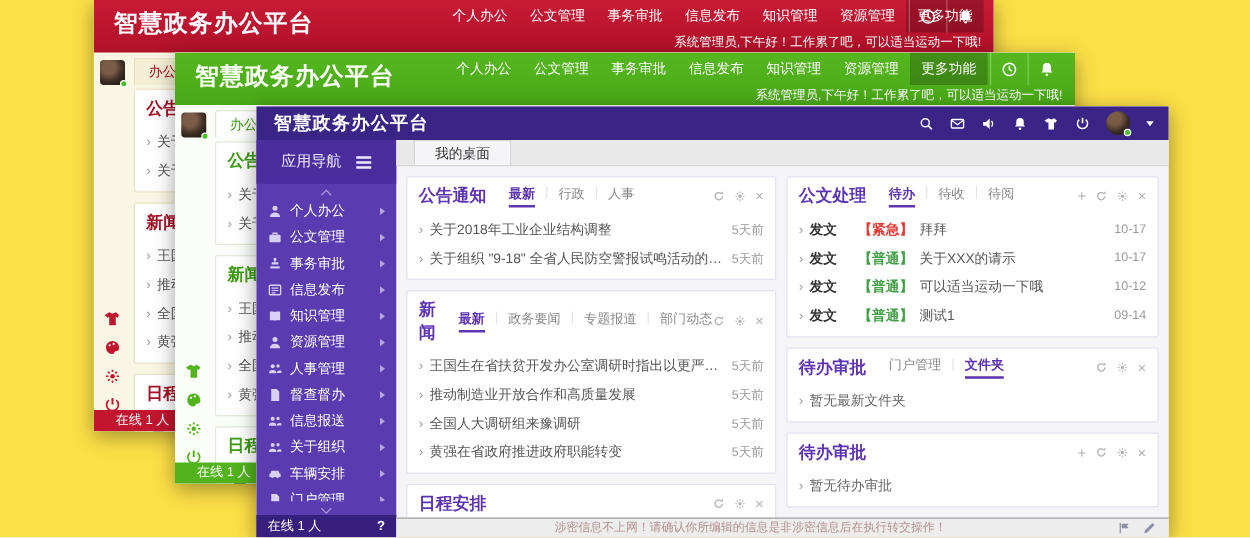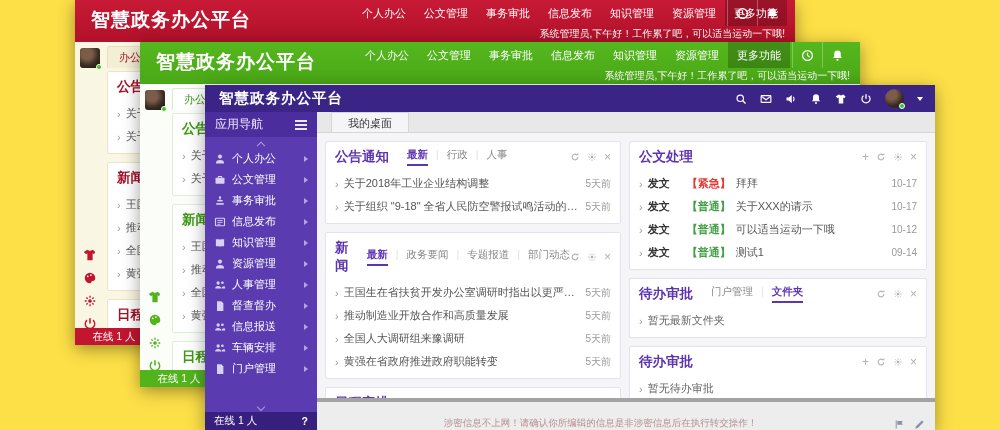--- a/index.html
+++ b/index.html
@@ -85,22 +85,22 @@
   .phicons { margin-left:auto; display:flex; align-items:center; gap:13px; padding-right:12px; }
   .phicons svg { width:12px; height:12px; fill:#fff; stroke:#fff; cursor:pointer; }
   .pavatar { width:19px; height:19px; border-radius:50%; position:relative; cursor:pointer; flex:none;
              background:radial-gradient(circle at 35% 30%, #7a5c48 0 28%, #3a2c22 60%, #191512 100%); }
   .pavatar .dot { position:absolute; right:-1px; bottom:-1px; width:6px; height:6px; border-radius:50%;
                   background:#43c322; border:1px solid #fff; }
   .caret-down { width:0; height:0; border-left:3.5px solid transparent; border-right:3.5px solid transparent;
                 border-top:4px solid #fff; cursor:pointer; }
   .pbody { display:flex; height:318px; }
   .sidebar { width:112px; background:#5a3bb0; display:flex; flex-direction:column; flex:none; }
-  .sb-head { height:25px; background:#4b2d9e; display:flex; align-items:center; justify-content:space-between;
-             padding:0 10px; color:#ece7fb; font-size:12px; flex:none; }
+  .sb-head { height:35px; background:#4b2d9e; display:flex; align-items:center; justify-content:space-between;
+             padding:0 20px; color:#ece7fb; font-size:12px; flex:none; }
   .burger { width:12px; height:2px; background:#ece7fb; box-shadow:0 -4px 0 #ece7fb, 0 4px 0 #ece7fb; cursor:pointer; }
   .sb-chev { height:11px; display:flex; align-items:center; justify-content:center; cursor:pointer; flex:none; }
   .chev { width:6px; height:6px; border-right:1.5px solid rgba(255,255,255,.5); border-bottom:1.5px solid rgba(255,255,255,.5); }
   .chev.up { transform:rotate(-135deg) translate(-2px,-2px); }
   .chev.down { transform:rotate(45deg); }
   .menu { flex:1; overflow:hidden; }
   .mi { display:flex; align-items:center; height:21px; padding:0 9px; gap:6px; color:#fff; font-size:11px; cursor:pointer; }
   .mico { width:12px; height:12px; flex:none; display:flex; }
   .mico svg { width:12px; height:12px; fill:#d9d0f5; stroke:#d9d0f5; }
   .mlabel { white-space:nowrap; }
@@ -109,21 +109,21 @@
   .sb-foot { height:18px; background:#371f7e; color:#fff; display:flex; align-items:center;
              justify-content:space-between; padding:0 9px; font-size:10.5px; flex:none; }
   .sb-help { font-weight:bold; cursor:pointer; }
   .pmain { flex:1; display:flex; flex-direction:column; min-width:0; }
   .tabbar { height:21px; background:#e8e8e8; border-bottom:1px solid #d6d6d6; display:flex; align-items:flex-end; flex:none; }
   .ptab-top { margin-left:14px; padding:0 16px; height:20px; line-height:20px; font-size:11px; color:#333;
               background:#f5f5f8; border:1px solid #d6d6d6; border-bottom:none; cursor:pointer; }
   .content { flex:1; display:flex; gap:8px; padding:8px; overflow:hidden; }
   .ccol-l { width:296px; flex:none; }
   .ccol-r { flex:1; min-width:0; }
-  .statusbar { height:32px; background:#ededed; border-top:4px solid #a3a3a3; display:flex; align-items:flex-end; flex:none; }
+  .statusbar { height:16px; background:#ededed; border-top:1px solid #a3a3a3; display:flex; align-items:center; flex:none; }
   .warn { flex:1; text-align:center; font-size:9.5px; color:#b59090; white-space:nowrap; overflow:hidden; }
   .sbicons { display:flex; gap:9px; padding:0 10px; }
   .sbicons svg { width:11px; height:11px; fill:#8b90a8; stroke:#8b90a8; cursor:pointer; }
 
   svg.defs { position:absolute; width:0; height:0; }
 </style>
 </head>
 <body>
 
 <svg class="defs" aria-hidden="true">
@@ -640,24 +640,33 @@
               <span class="mlabel">信息报送</span>
               <span class="mcaret"></span>
             </div>
 
             <div class="mi">
               <span class="mico">
                 <svg>
                   <use href="#i-users"></use>
                 </svg>
               </span>
+              <span class="mlabel">关于组织</span>
+              <span class="mcaret"></span>
+            </div>
+
+            <div class="mi">
+              <span class="mico">
+                <svg>
+                  <use href="#i-car"></use>
+                </svg>
+              </span>
               <span class="mlabel">车辆安排</span>
               <span class="mcaret"></span>
             </div>
-
 
             <div class="mi">
               <span class="mico">
                 <svg>
                   <use href="#i-doc"></use>
                 </svg>
               </span>
               <span class="mlabel">门户管理</span>
               <span class="mcaret"></span>
             </div>
@@ -800,20 +809,32 @@
                 </span>
               </div>
 
             </div>
           </div>
           <div class="ccol-r">
 
             <div class="panel">
               <div class="ph">
                 <span class="pt">公文处理</span>
+                <span class="ptabs">
+
+                <span class="ptab active">
+                      <span class="ptl">待办</span>
+                    </span>
+                    <span class="ptab">
+                      <span class="ptl">待收</span>
+                    </span>
+                    <span class="ptab">
+                      <span class="ptl">待阅</span>
+                    </span>
+                  </span>
                 <span class="pctrl">
                   <span class="pc">+</span>
                   <span class="pc">
                       <svg>
                         <use href="#i-refresh"></use>
                       </svg>
                     </span>
                   <span class="pc">
                       <svg>
                         <use href="#i-gear"></use>

